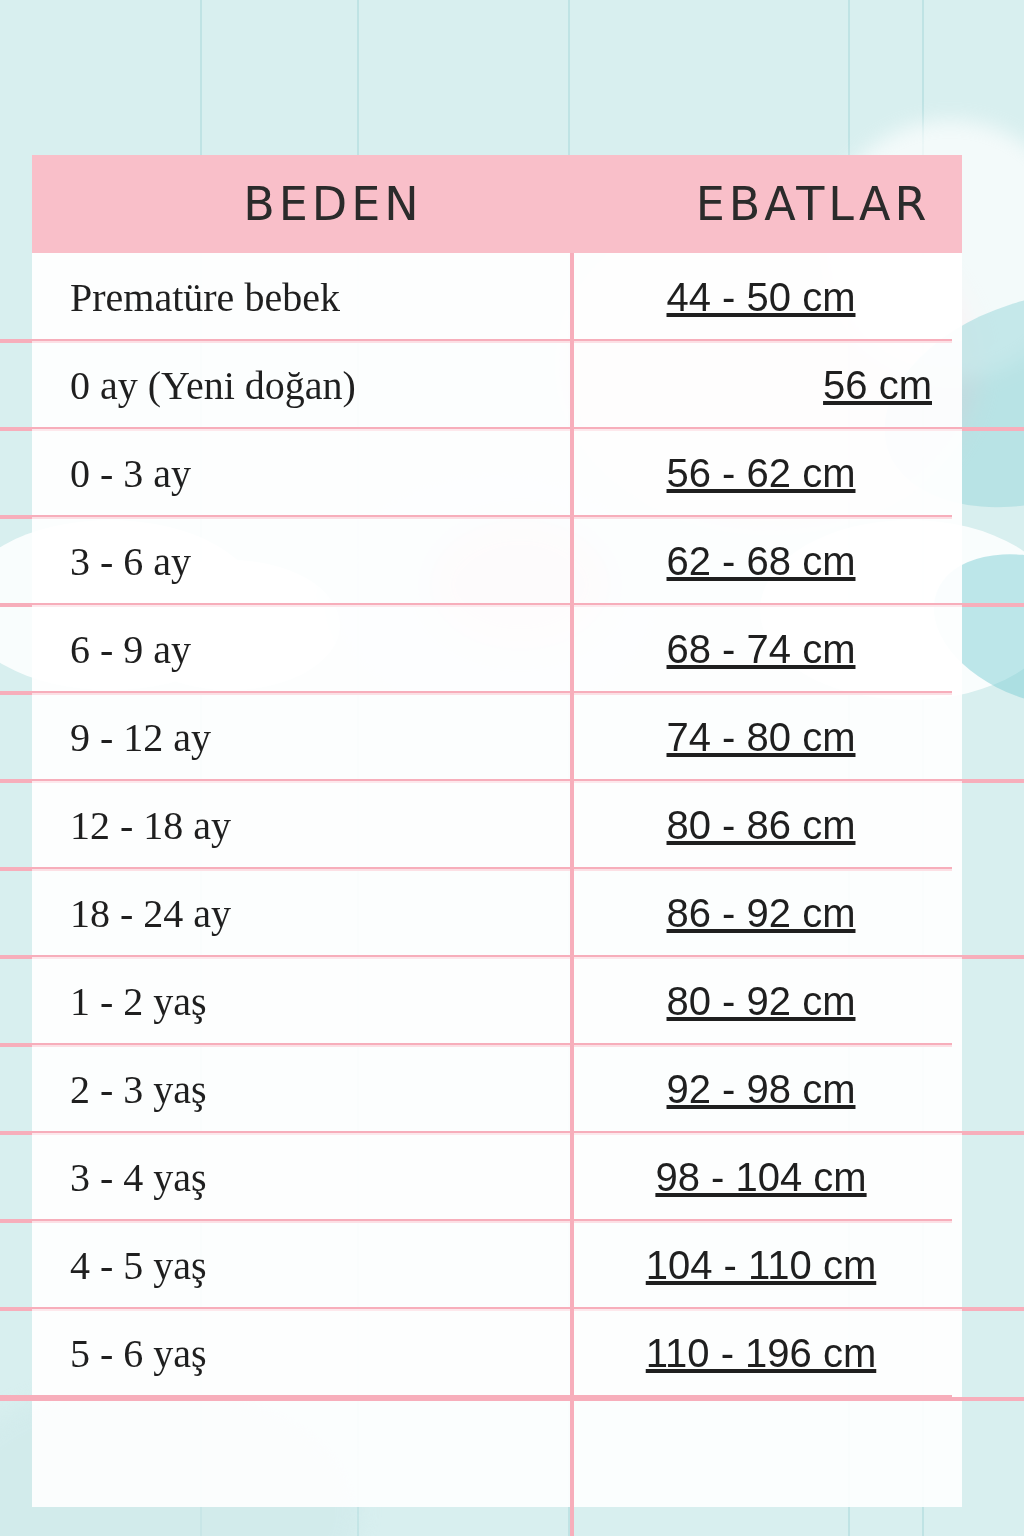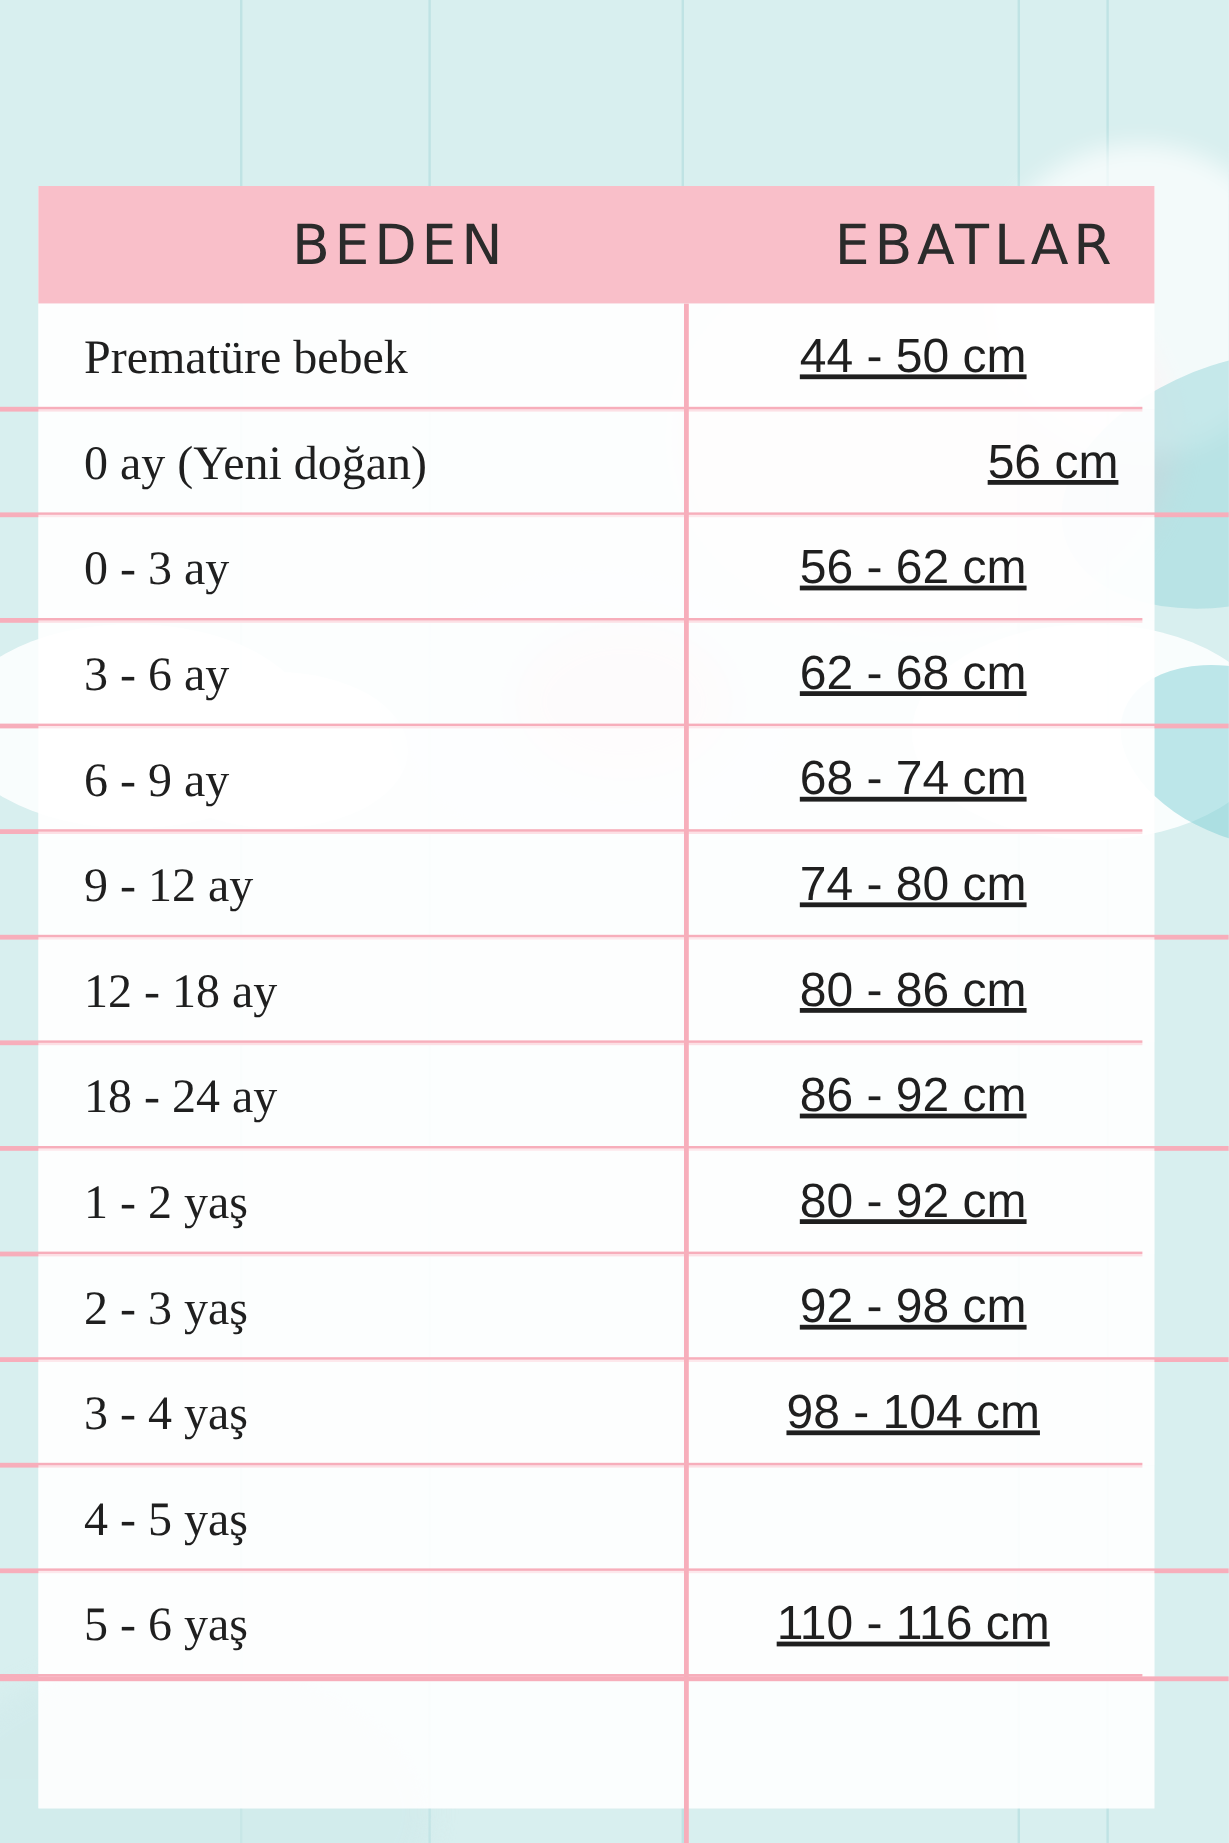--- a/index.html
+++ b/index.html
@@ -225,25 +225,26 @@
         <div class="cell-dim center">92 - 98 cm</div>
         <div class="sep long"></div>
       </div>
       <div class="row">
         <div class="cell-size">3 - 4 yaş</div>
         <div class="cell-dim center">98 - 104 cm</div>
         <div class="sep short"></div>
       </div>
       <div class="row">
         <div class="cell-size">4 - 5 yaş</div>
+        <div class="cell-dim center">104 - 110 cm</div>
         <div class="sep long"></div>
       </div>
       <div class="row">
         <div class="cell-size">5 - 6 yaş</div>
-        <div class="cell-dim center">110 - 116 cm</div>
+        <div class="cell-dim center">110 - 196 cm</div>
         <div class="sep short"></div>
       </div>
     </div>
 
   <div class="tail">
     <div class="sep long" style="top:0; bottom:auto;"></div>
   </div>
   <div class="vdiv"></div>
 </div>
 

